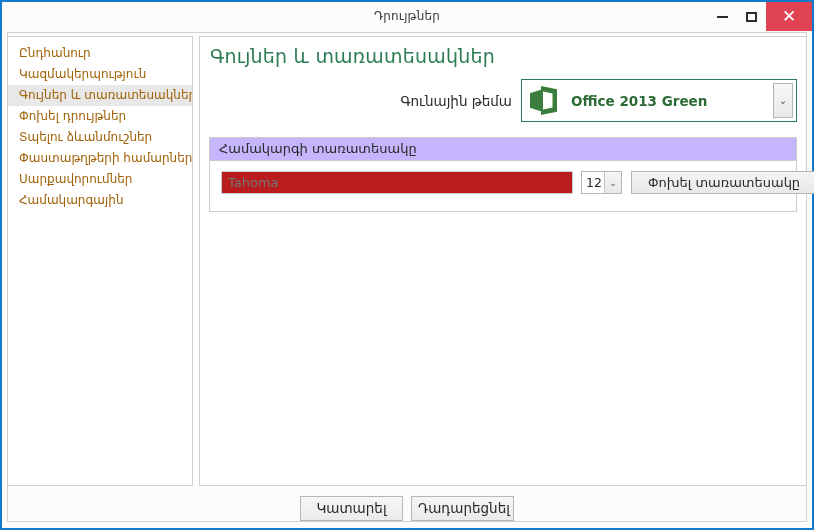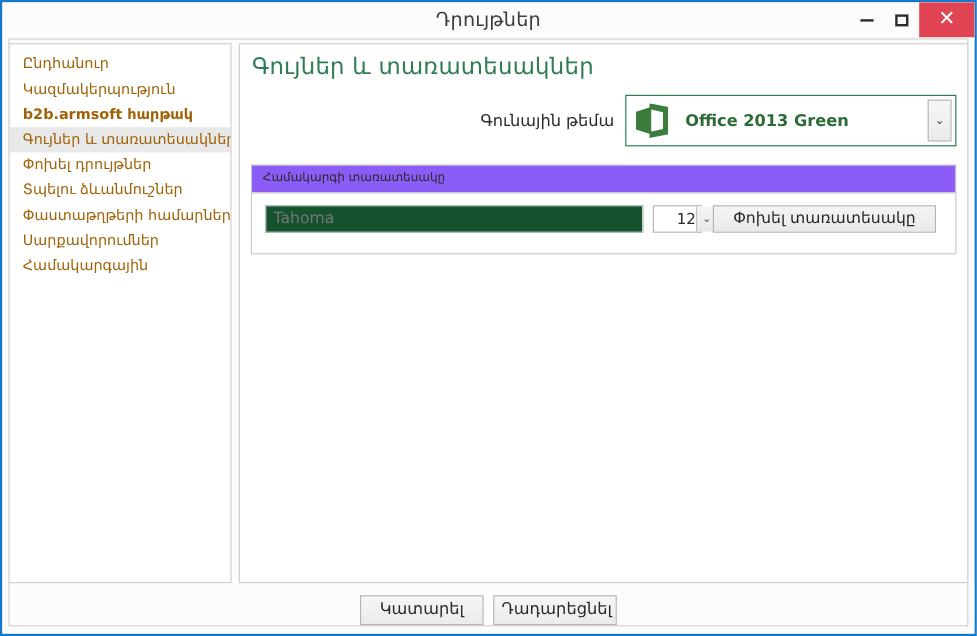--- a/index.html
+++ b/index.html
@@ -35,21 +35,21 @@
     display: flex;
     align-items: stretch;
     position: relative;
   }
   .titlebar-title {
     position: absolute;
     left: 0; right: 0; top: 0;
     height: 29px;
     line-height: 29px;
     text-align: center;
-    font-size: 16px;
+    font-size: 12px;
     color: #3c3c3c;
     letter-spacing: 0.2px;
     pointer-events: none;
   }
   .win-controls {
     margin-left: auto;
     display: flex;
     align-items: stretch;
     z-index: 2;
   }
@@ -234,37 +234,37 @@
     top: 100px;
     height: 75px;
     border: 1px solid #cccccc;
     background: #ffffff;
     box-sizing: border-box;
   }
   .groupbox-title {
     height: 22px;
     line-height: 22px;
     padding-left: 9px;
-    font-size: 10px;
+    font-size: 13px;
     color: #2a2a2a;
     border-bottom: 1px solid #cccccc;
-    background: #8b5cf6;
+    background: #c4b5fd;
     white-space: nowrap;
   }
   .groupbox-body {
     display: flex;
     align-items: center;
     padding: 10px 9px 0 11px;
   }
   .font-input {
     flex: 0 0 auto;
-    width: 315px;
+    width: 352px;
     height: 23px;
     border: 1px solid #cccccc;
-    background: #14532d;
+    background: #b91c1c;
     box-sizing: border-box;
     font-size: 13px;
     color: #b4b4b4;
     padding: 0 6px;
     font-family: "DejaVu Sans", "Liberation Sans", sans-serif;
     outline: none;
   }
   .size-combo {
     flex: 0 0 auto;
     width: 41px;
@@ -277,21 +277,20 @@
     align-items: stretch;
     cursor: default;
   }
   .size-combo-text {
     flex: 1 1 auto;
     display: flex;
     align-items: center;
     padding-left: 4px;
     font-size: 12.5px;
     color: #2a2a2a;
-    margin-left: 15px;
   }
   .size-combo-arrow {
     flex: 0 0 auto;
     width: 16px;
     background: linear-gradient(#f6f6f6, #e8e8e8);
     border-left: 1px solid #c4c4c4;
     display: flex;
     align-items: center;
     justify-content: center;
     font-size: 9px;
@@ -356,21 +355,20 @@
       </button>
     </div>
   </div>
 
   <div class="client">
     <div class="outer-pane"></div>
 
     <div class="sidebar">
       <div class="nav-item">Ընդհանուր</div>
       <div class="nav-item">Կազմակերպություն</div>
-      <div class="nav-item bold">b2b.armsoft հարթակ</div>
       <div class="nav-item selected">Գույներ և տառատեսակներ</div>
       <div class="nav-item">Փոխել դրույթներ</div>
       <div class="nav-item">Տպելու ձևանմուշներ</div>
       <div class="nav-item">Փաստաթղթերի համարներ</div>
       <div class="nav-item">Սարքավորումներ</div>
       <div class="nav-item">Համակարգային</div>
     </div>
 
     <div class="content">
 

